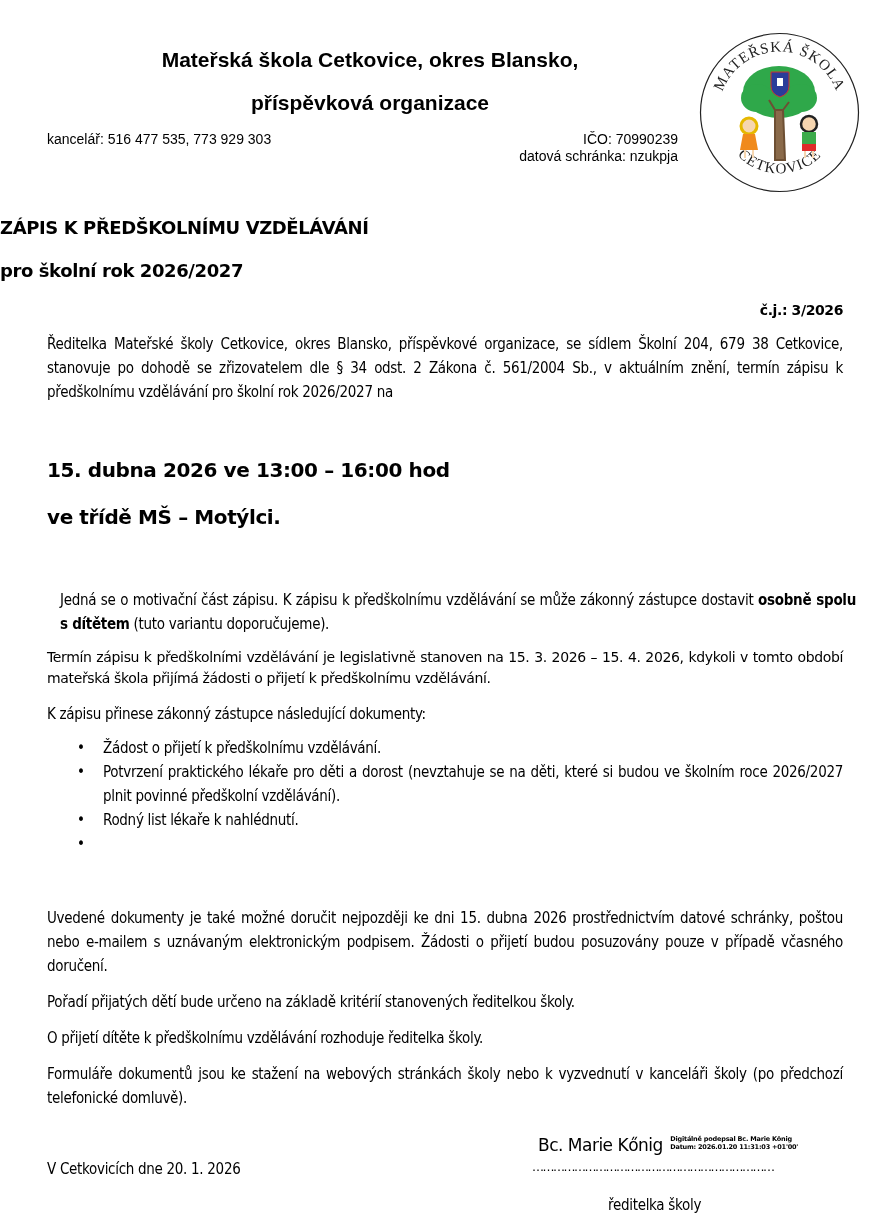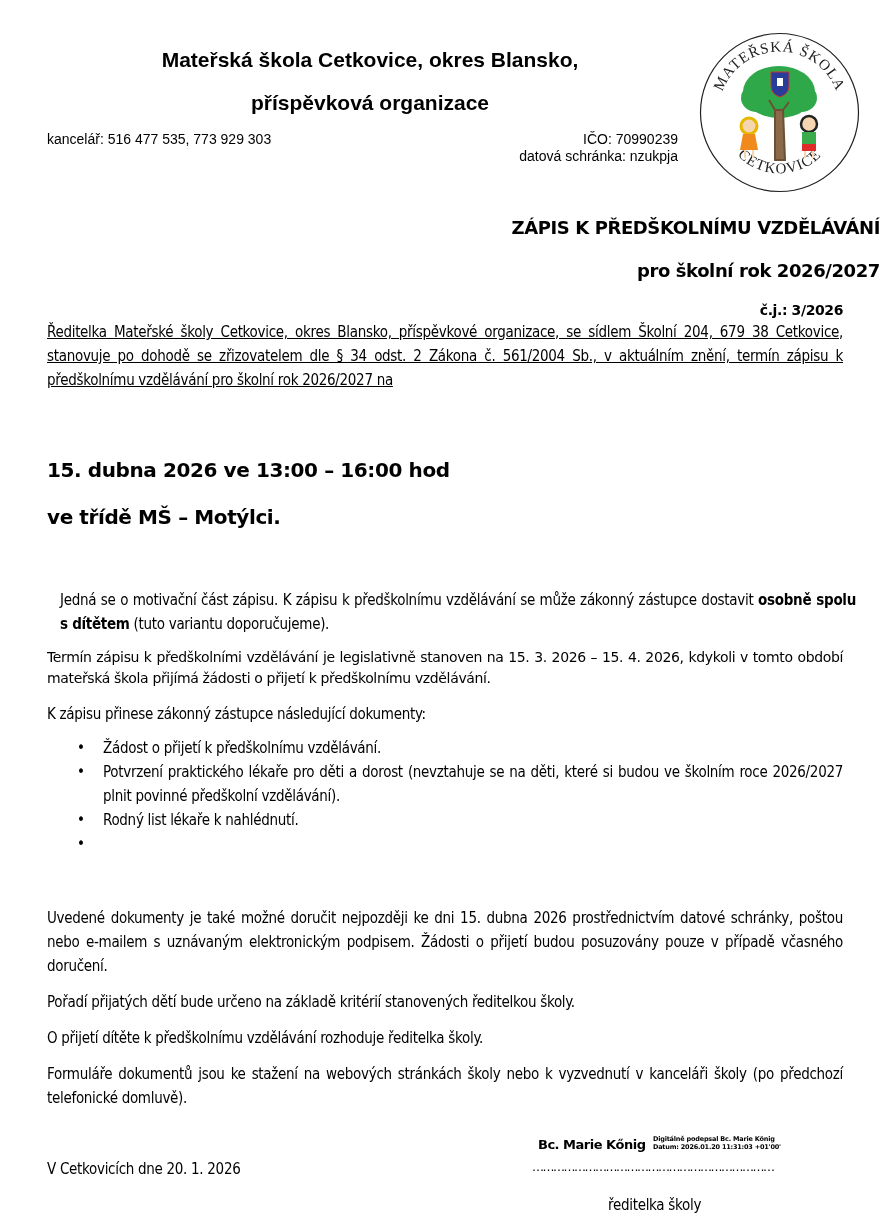--- a/index.html
+++ b/index.html
@@ -16,28 +16,28 @@
   .contact a { color: #0000ee; text-decoration: underline; }
   .body-text {
     font-family: "DejaVu Sans Condensed", "DejaVu Sans", sans-serif;
     font-size: 15px; line-height: 24px; text-align: justify;
     left: 47px; width: 796px; letter-spacing: -0.3px;
   }
   .small-text {
     font-family: "DejaVu Sans", sans-serif; font-size: 14px; line-height: 21px;
     left: 47px; width: 796px; text-align: justify; letter-spacing: -0.35px;
   }
-  .center { left: 0; width: 880px; text-align: right; }
+  .center { left: 0; width: 880px; text-align: left; }
   .doc-heading { font-family: "DejaVu Sans", sans-serif; font-weight: bold; font-size: 18px; letter-spacing: -0.4px; }
   .big-bold { font-family: "DejaVu Sans", sans-serif; font-weight: bold; font-size: 20px; letter-spacing: -0.4px; left: 47px; }
   ul.docs { margin: 0; padding: 0; list-style: none; }
   ul.docs li { position: relative; padding-left: 56px; }
   ul.docs li .bullet { position: absolute; left: 30px; top: 0; }
   .logo { left: 697px; top: 30px; width: 165px; height: 165px; }
-  .sig-name { font-family: "DejaVu Sans", sans-serif; font-size: 13px; font-weight: bold; letter-spacing: -0.5px; }
+  .sig-name { font-family: "DejaVu Sans", sans-serif; font-size: 17px; font-weight: normal; letter-spacing: -0.5px; }
   .sig-meta { font-family: "DejaVu Sans", sans-serif; font-size: 6.5px; line-height: 8px; font-weight: bold; letter-spacing: -0.2px; }
 </style>
 </head>
 <body>
 
 <div class="abs hdr-title" style="top:48px; left:-70px;">Mateřská škola Cetkovice, okres Blansko,</div>
 <div class="abs hdr-title" style="top:91px; left:-70px;">příspěvková organizace</div>
 
 <div class="abs contact" style="left:47px; top:131px;">
   <div>kancelář: 516 477 535, 773 929 303</div>
@@ -75,21 +75,21 @@
     <path d="M105 102 h14 v12 h-14 z" fill="#3cab4b"></path>
     <path d="M105 114 h14 v7 h-14 z" fill="#e02b2b"></path>
     <path d="M108 121 v7 M116 121 v7" stroke="#f6d6b0" stroke-width="2"></path>
   </svg>
 </div>
 
 <div class="abs center doc-heading" style="top:217px;">ZÁPIS K PŘEDŠKOLNÍMU VZDĚLÁVÁNÍ</div>
 <div class="abs center doc-heading" style="top:260px;">pro školní rok 2026/2027</div>
 <div class="abs doc-heading" style="top:302px; right:37px; font-size:14px;">č.j.: 3/2026</div>
 
-<div class="abs body-text" style="top:320px;text-decoration:underline;">Ředitelka Mateřské školy Cetkovice, okres Blansko, příspěvkové organizace, se sídlem Školní 204, 679 38 Cetkovice, stanovuje po dohodě se zřizovatelem dle § 34 odst. 2 Zákona č. 561/2004 Sb., v aktuálním znění, termín zápisu k předškolnímu vzdělávání pro školní rok 2026/2027 na</div>
+<div class="abs body-text" style="top:332px;">Ředitelka Mateřské školy Cetkovice, okres Blansko, příspěvkové organizace, se sídlem Školní 204, 679 38 Cetkovice, stanovuje po dohodě se zřizovatelem dle § 34 odst. 2 Zákona č. 561/2004 Sb., v aktuálním znění, termín zápisu k předškolnímu vzdělávání pro školní rok 2026/2027 na</div>
 
 <div class="abs big-bold" style="top:458px;">15. dubna 2026 ve 13:00 – 16:00 hod</div>
 <div class="abs big-bold" style="top:505px;">ve třídě MŠ – Motýlci.</div>
 
 <div class="abs body-text" style="top:588px;margin-left:13px;"><span>Jedná se o motivační část zápisu. K zápisu k předškolnímu vzdělávání se může zákonný zástupce dostavit </span><b>osobně spolu s dítětem</b><span> (tuto variantu doporučujeme).</span></div>
 
 <div class="abs small-text" style="top:647px;">Termín zápisu k předškolními vzdělávání je legislativně stanoven na 15. 3. 2026 – 15. 4. 2026, kdykoli v tomto období mateřská škola přijímá žádosti o přijetí k předškolnímu vzdělávání.</div>
 
 <div class="abs body-text" style="top:702px;">K zápisu přinese zákonný zástupce následující dokumenty:</div>
 

